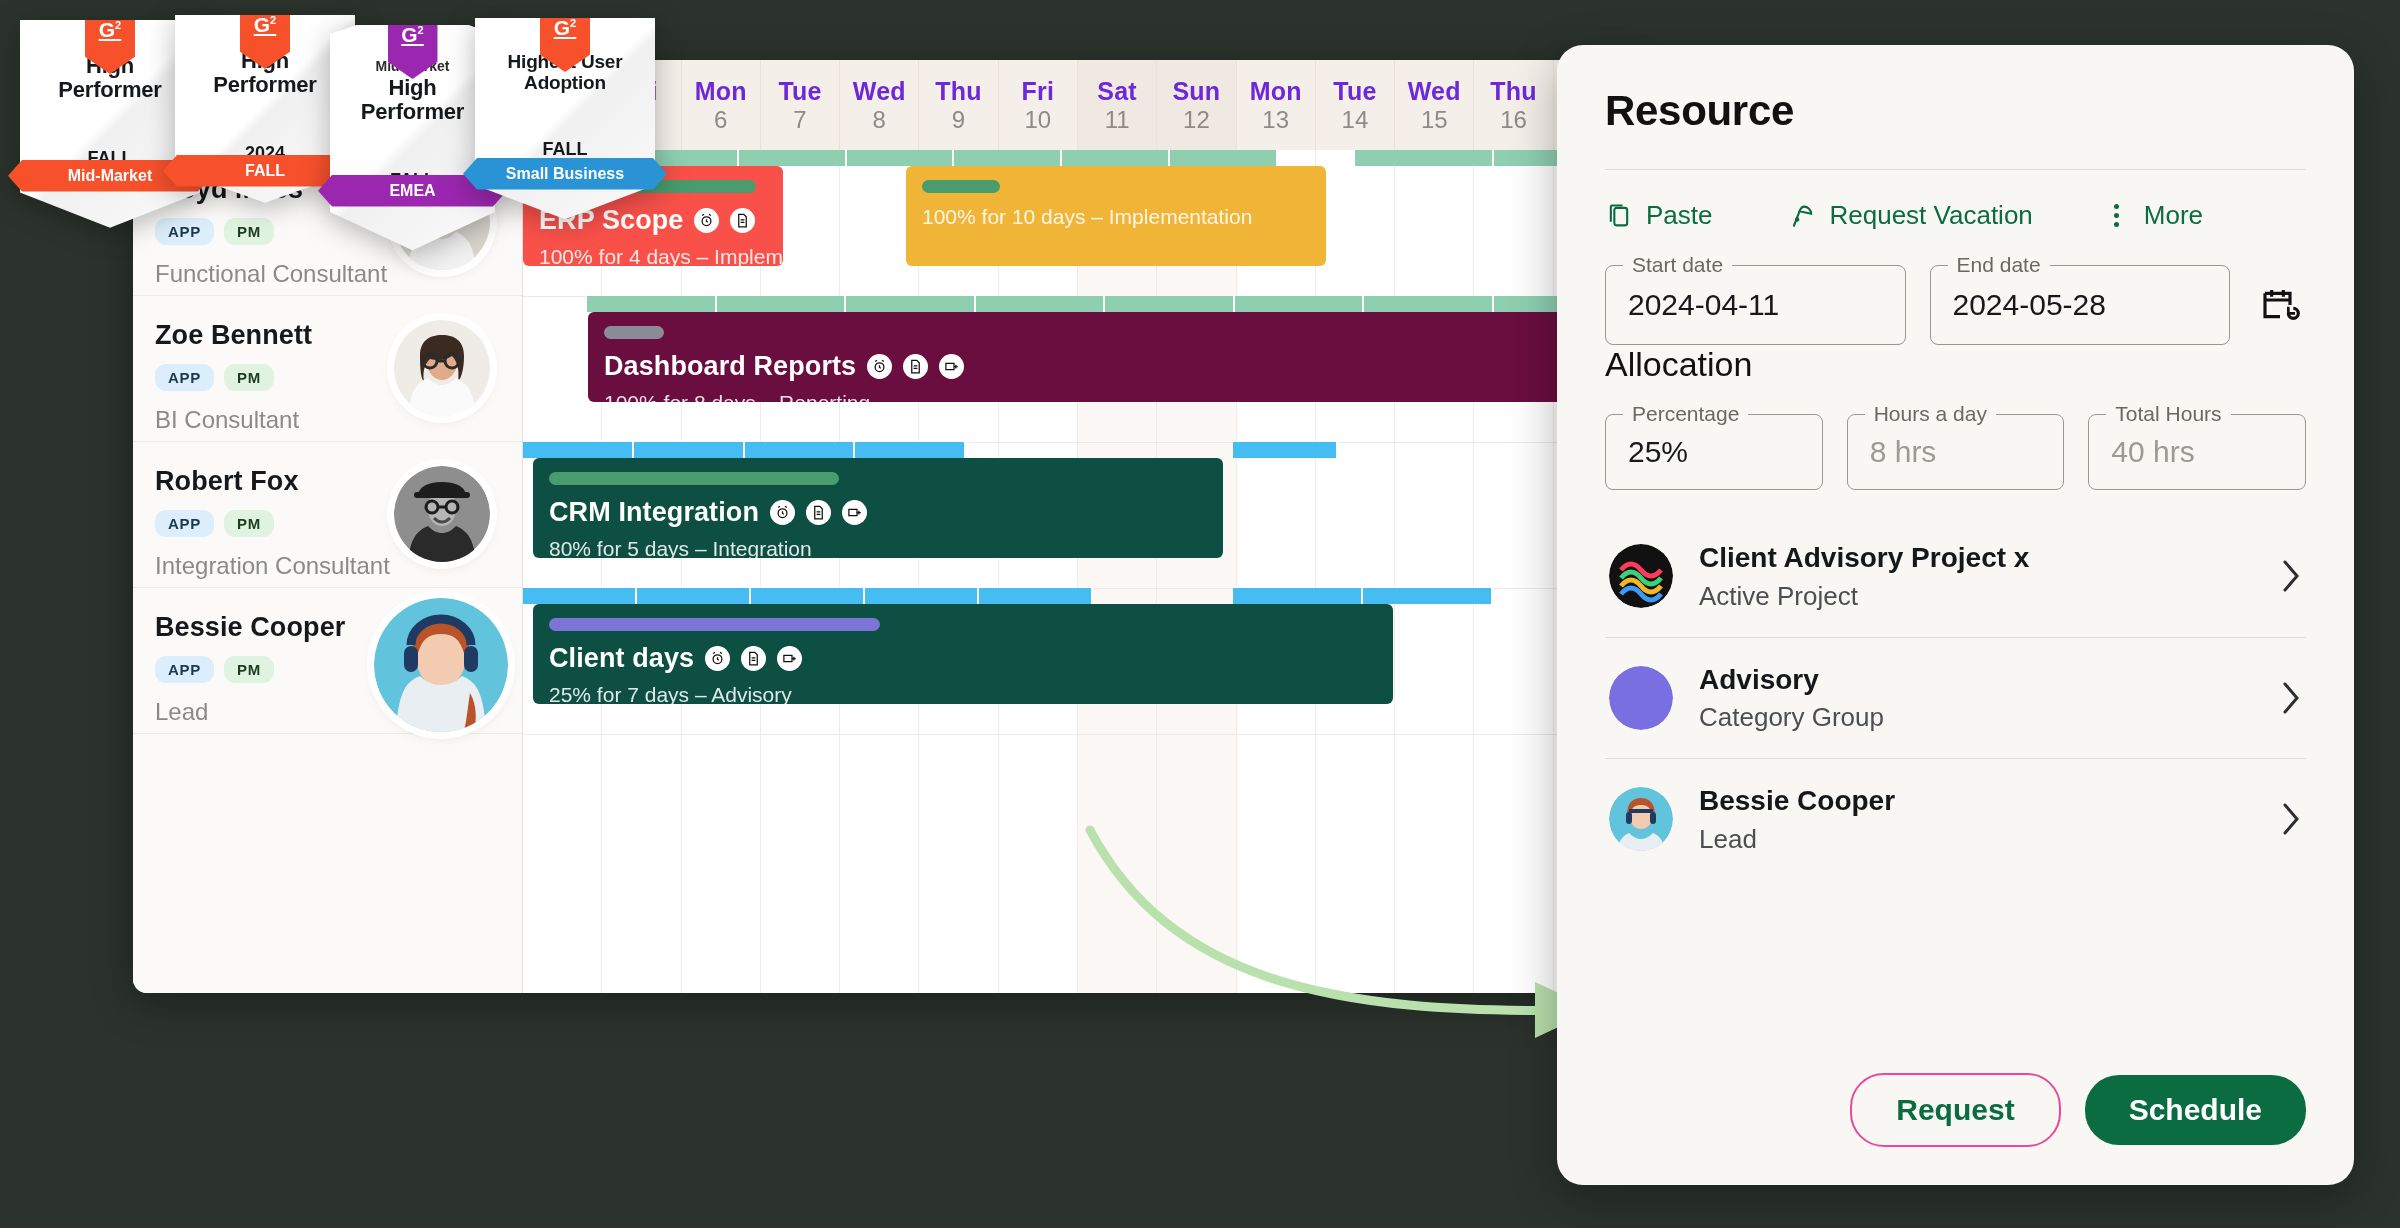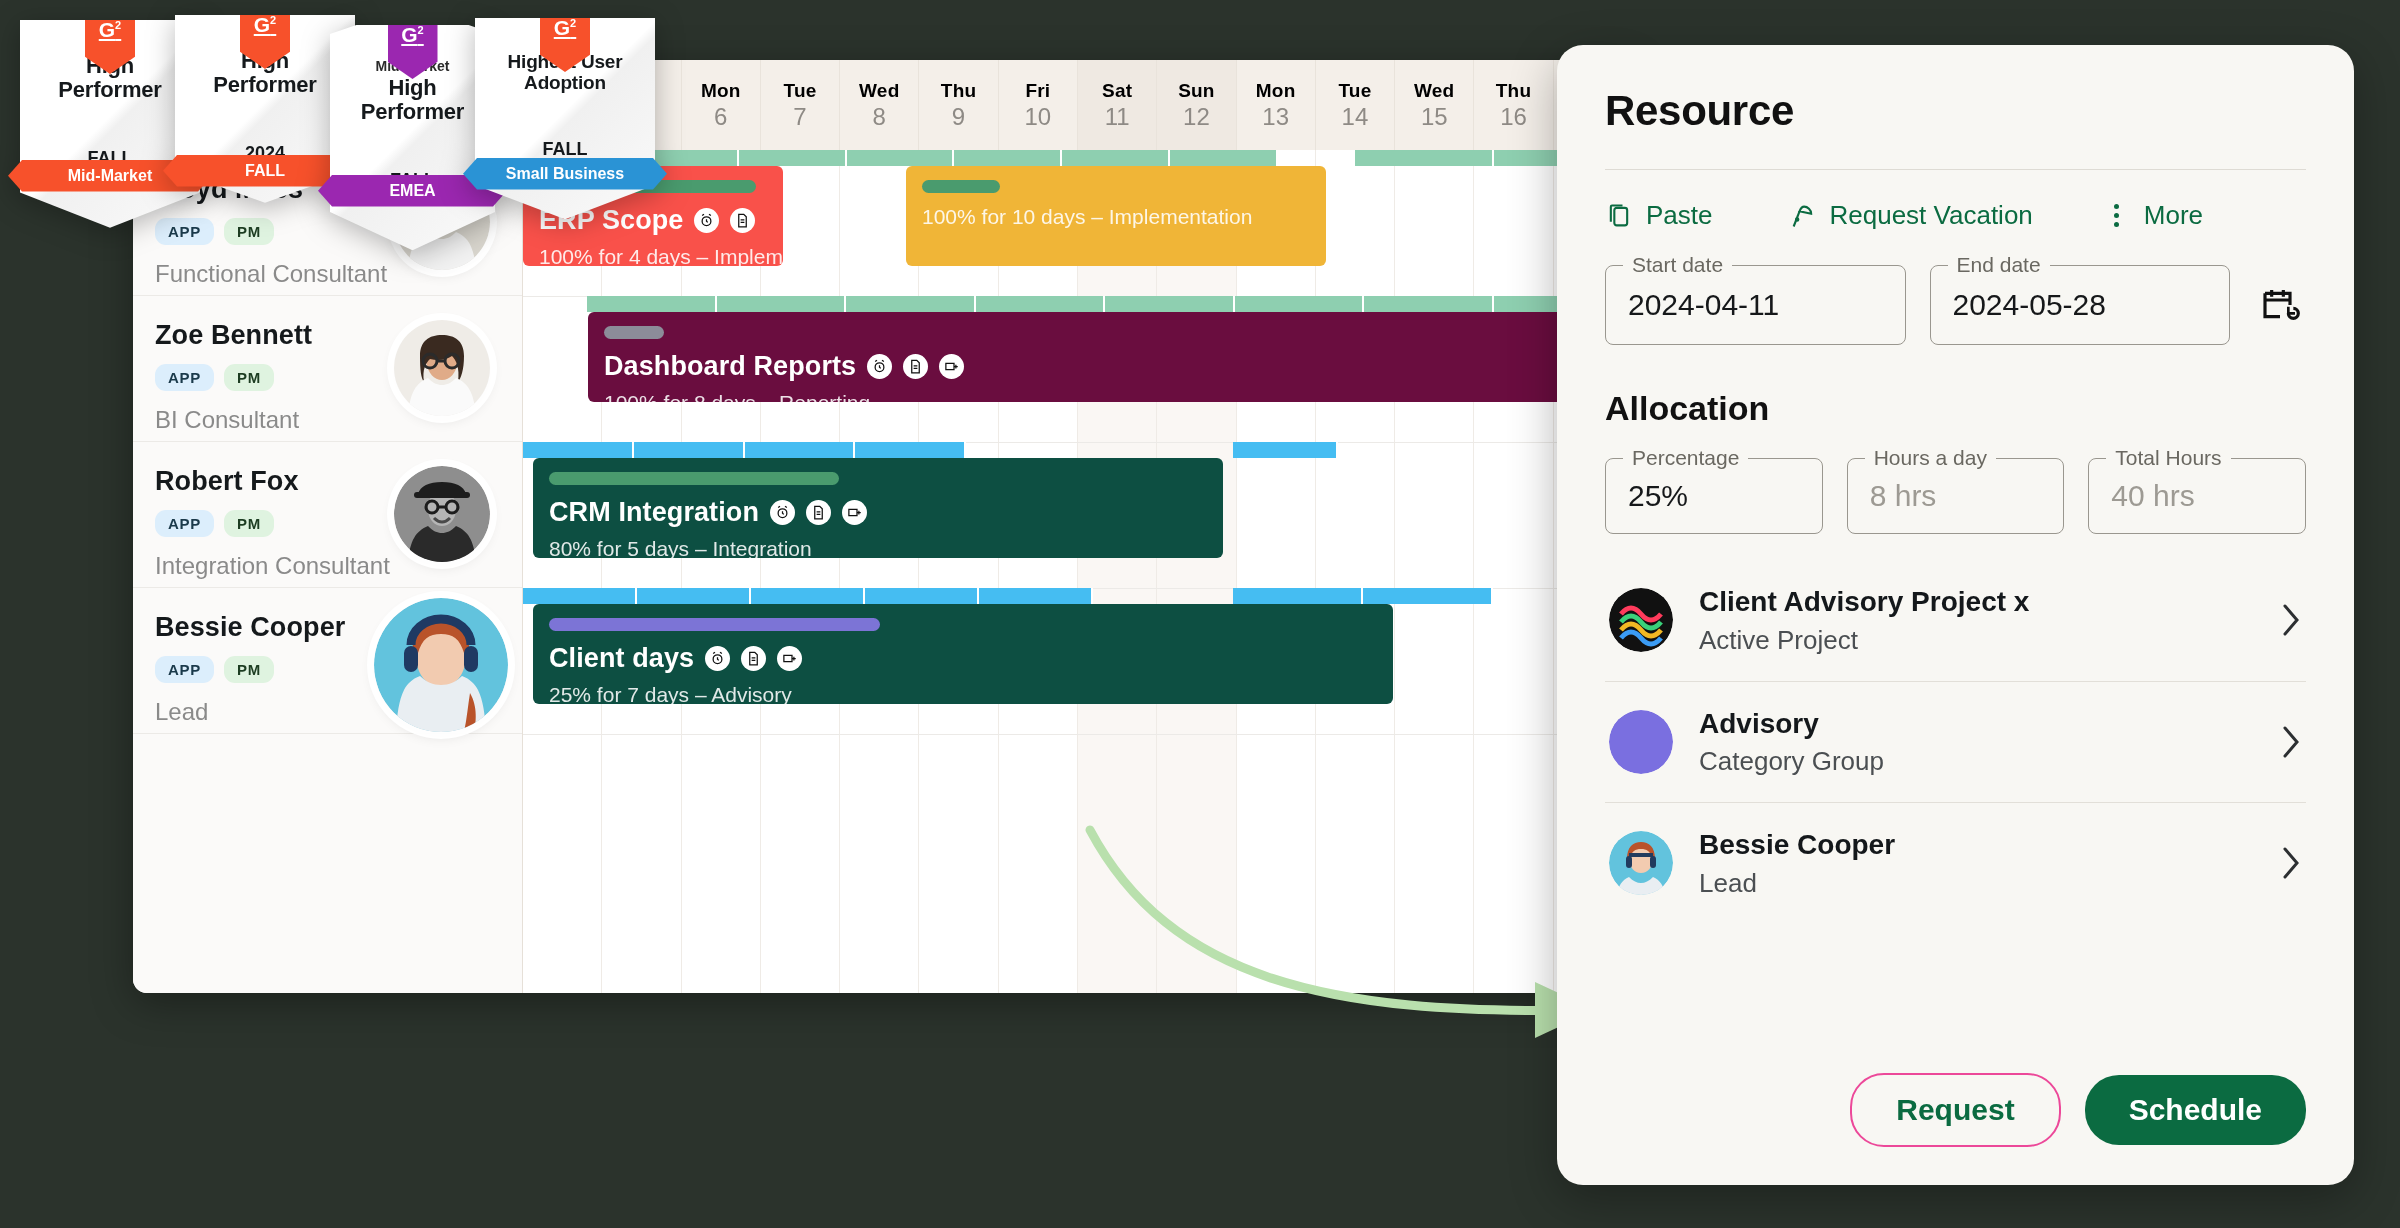--- a/index.html
+++ b/index.html
@@ -35,21 +35,21 @@
   .day-cols { flex: 1; display: flex; height: 100%; }
   .day-col {
     flex: 1 0 0; height: 100%;
     border-right: 1px solid #e9e3db;
     display: flex; flex-direction: column;
     align-items: center; justify-content: center;
     background: #f4efe9;
   }
   .day-col.weekend { background: #efe9e2; }
   .day-name {
-    font-size: 19px; font-weight: 700; color: #000000;
+    font-size: 25px; font-weight: 700; color: #6d28d9;
     letter-spacing: .2px; line-height: 1.05;
   }
   .day-num {
     font-size: 24px; color: #8e8a85; font-weight: 400;
     margin-top: 3px; line-height: 1.05;
   }
 
   .gantt-body {
     position: absolute; left: 0; top: 90px;
     width: 100%; bottom: 0;
@@ -217,21 +217,21 @@
     position: absolute; top: -13px; left: 17px;
     background: #f8f7f3; padding: 0 9px;
     font-size: 21px; color: #6a6861;
   }
   .field .val { font-size: 30px; color: #16181a; }
   .field .val.ph { color: #9d9a93; }
   .cal-icon { width: 52px; flex: 0 0 auto; display:flex; align-items:center; justify-content:center; }
   .cal-icon svg { width: 40px; height: 40px; }
 
   .sec-title {
-    margin-top: 44px; font-size: 34px; font-weight: 700; color: #111;
+    font-size: 34px; font-weight: 400; color: #111;
   }
   .alloc-row { display: flex; gap: 24px; margin-top: 30px; }
   .alloc-row .field { height: 76px; }
 
   .list { margin-top: 26px; }
   .list-item {
     display: flex; align-items: center; gap: 26px;
     padding: 25px 4px 25px 4px;
     border-bottom: 1px solid #e2dfd8;
     cursor: pointer;

